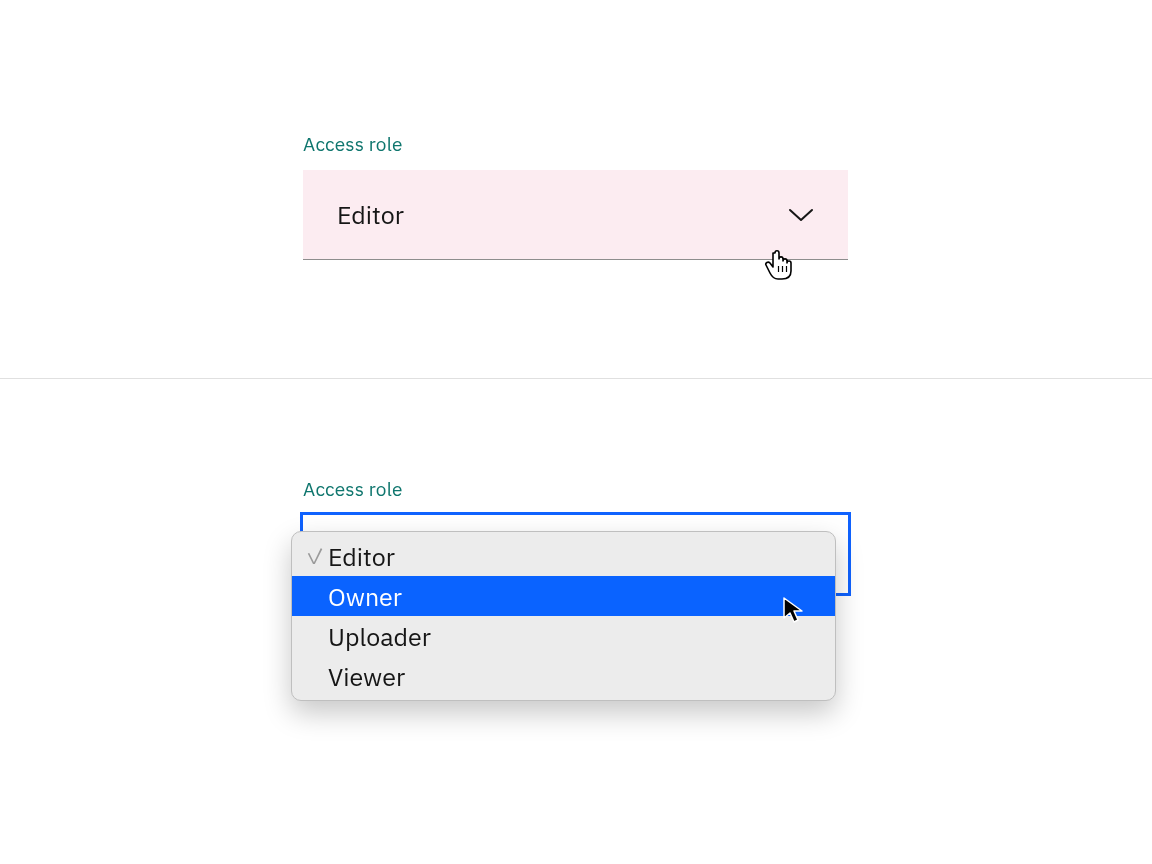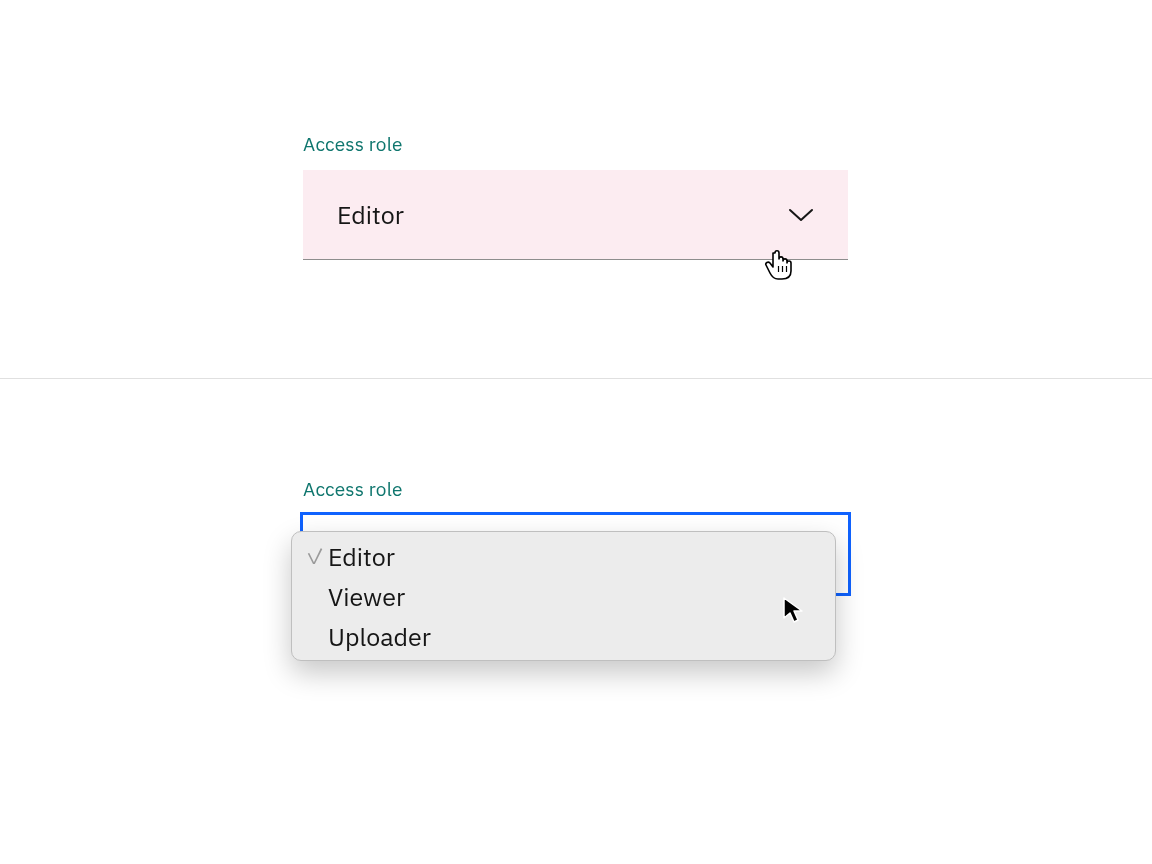--- a/index.html
+++ b/index.html
@@ -158,27 +158,31 @@
   <div class="field-label">Access role</div>
 
   <div class="dropdown open-trigger"></div>
 </div>
 
 <div class="native-menu">
   <div class="opt">
     <span class="check">✓</span>
     <span class="lbl">Editor</span>
   </div>
-  <div class="opt">
+  <div class="opt highlight">
     <span class="check"></span>
-    <span class="lbl">Viewer</span>
+    <span class="lbl">Owner</span>
   </div>
   <div class="opt">
     <span class="check"></span>
     <span class="lbl">Uploader</span>
+  </div>
+  <div class="opt">
+    <span class="check"></span>
+    <span class="lbl">Viewer</span>
   </div>
 </div>
 
 <span class="cursor-arrow">
   <svg width="22" height="28" viewBox="0 0 22 28">
     <path d="M2 2 L2 22 L8 17 L12 26 L16 24 L12 15 L20 15 Z" fill="#000000" stroke="#ffffff" stroke-width="1.5" stroke-linejoin="round"></path>
   </svg>
 </span>
 
 </body></html>

